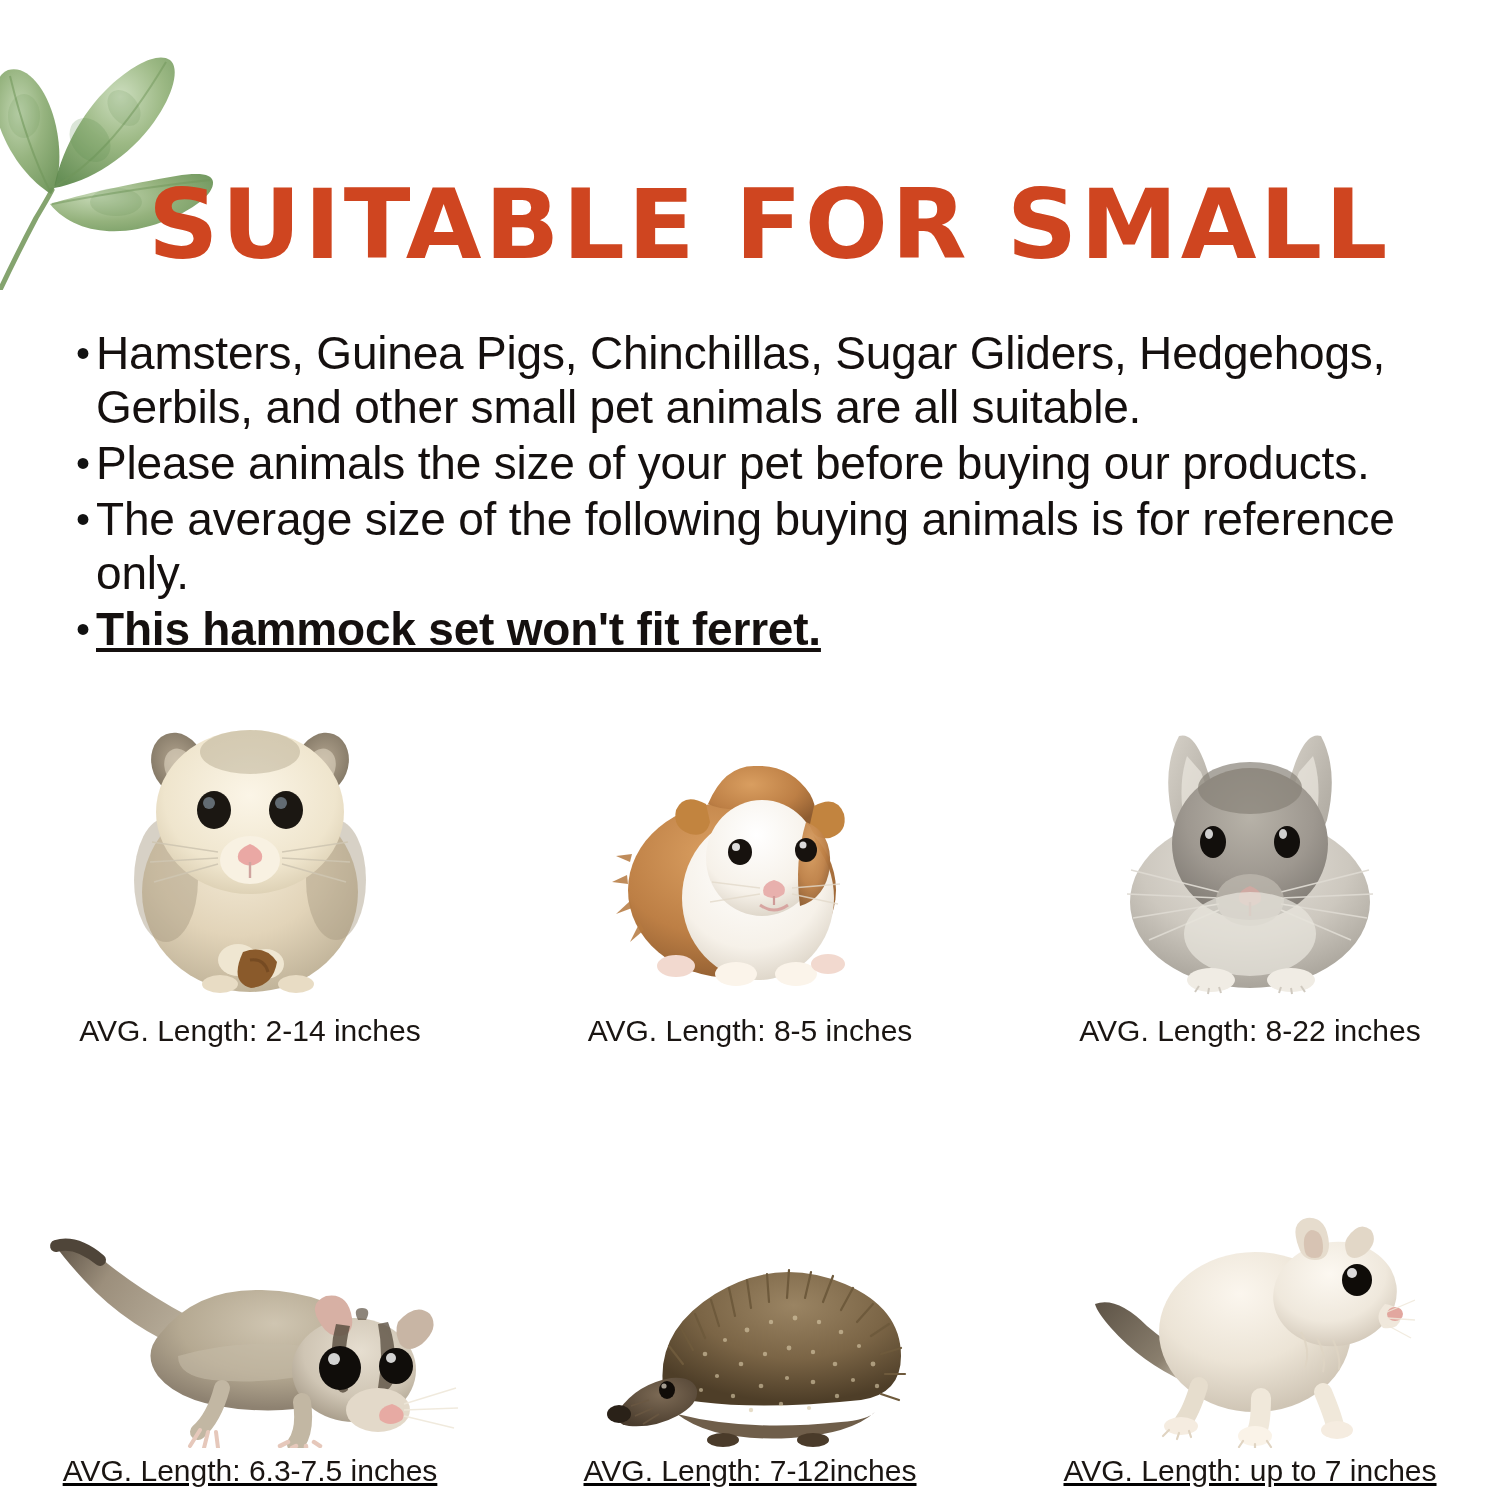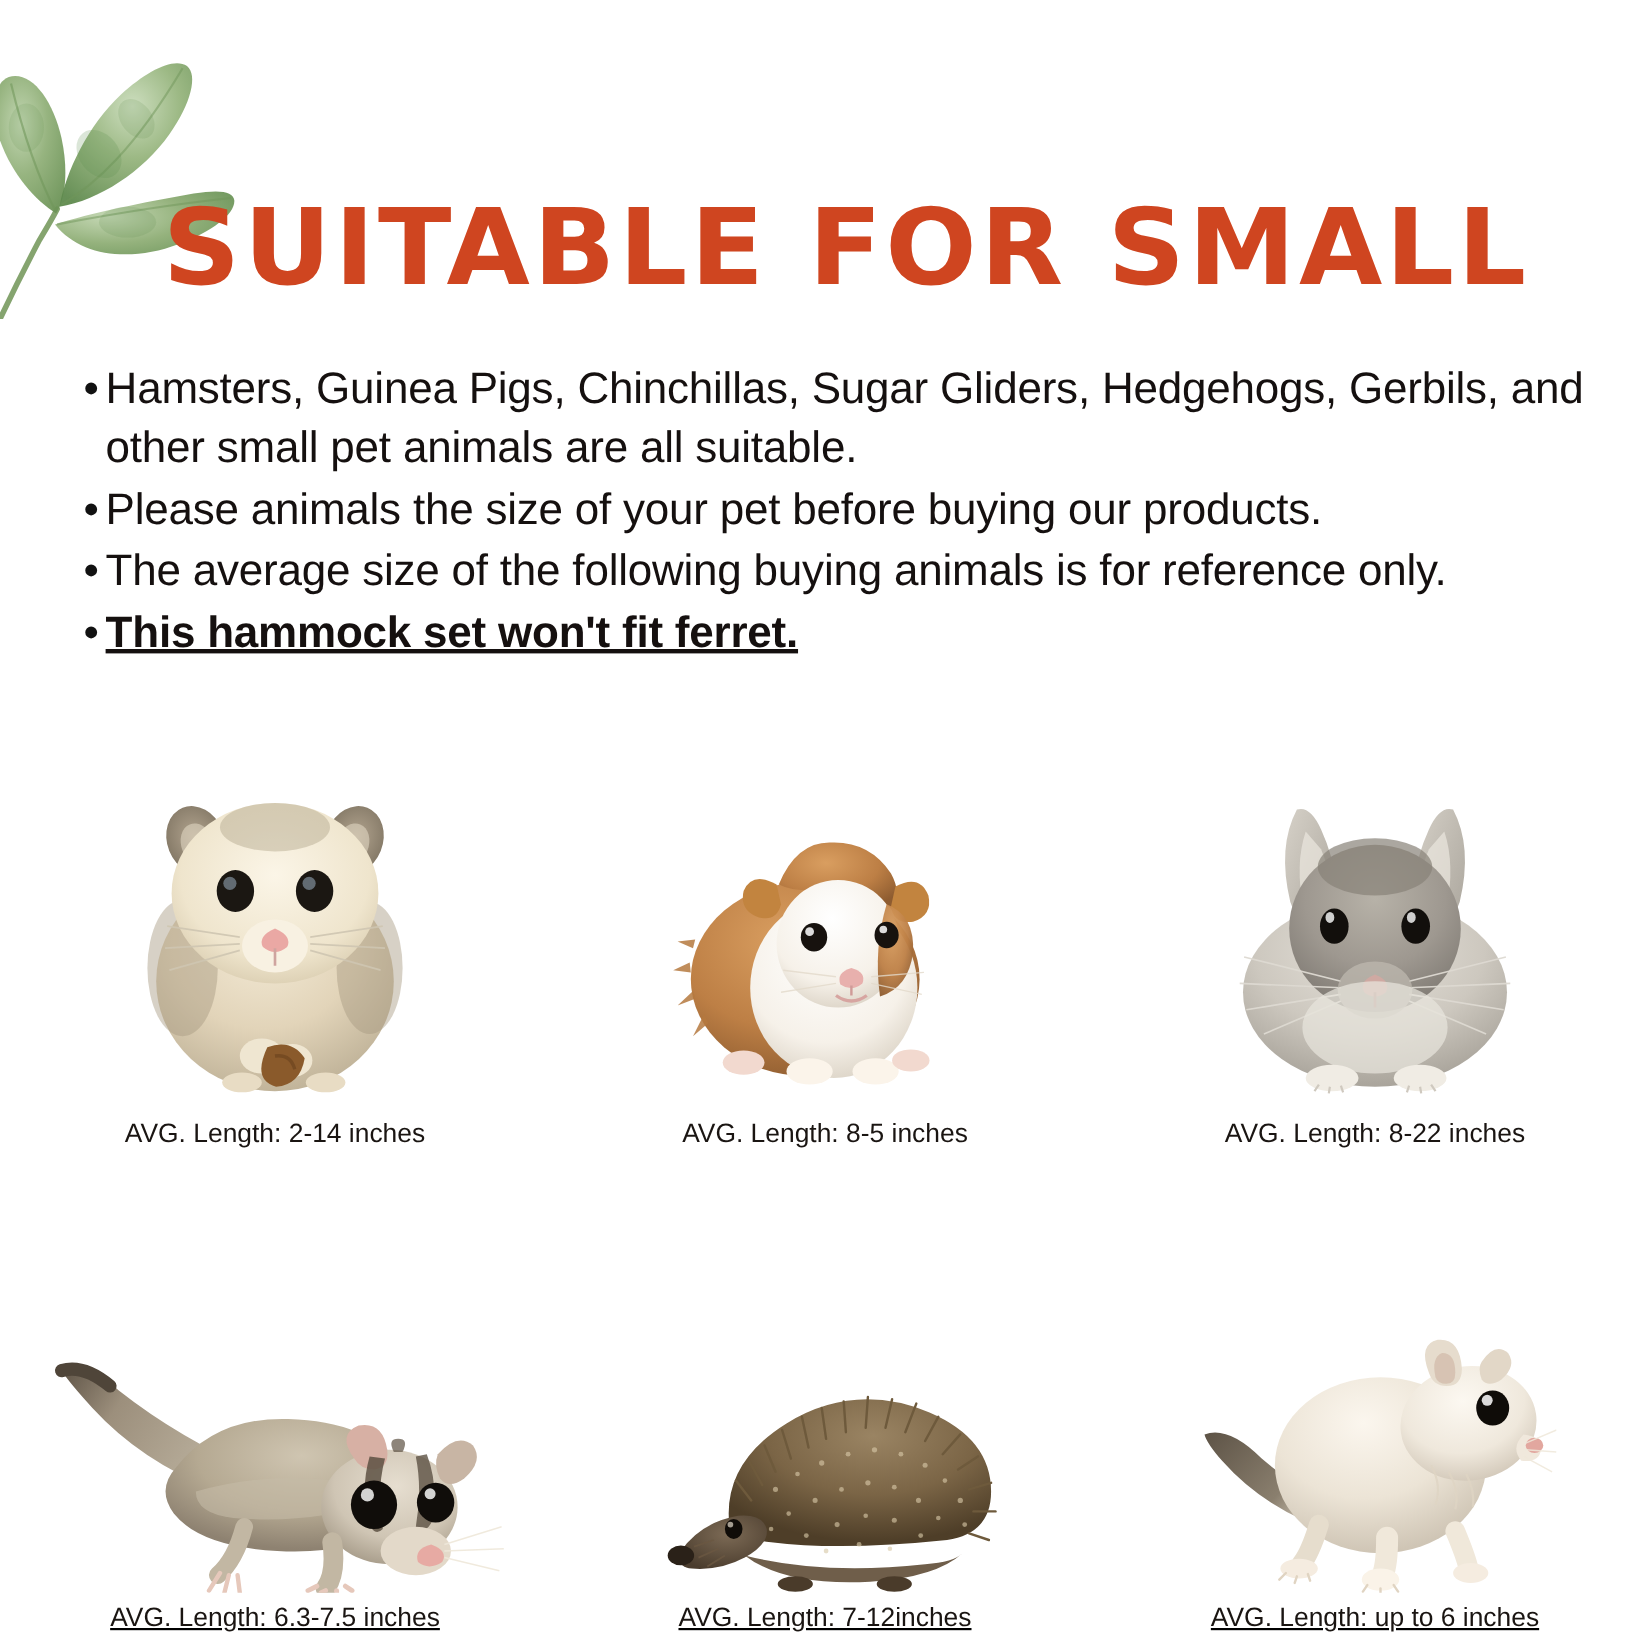--- a/index.html
+++ b/index.html
@@ -52,21 +52,21 @@
     flex: 0 0 auto;
     width: 34px;
     padding-left: 14px;
     box-sizing: border-box;
     font-size: 40px;
     line-height: 54px;
     color: #111111;
   }
   .bullet-text {
     flex: 1 1 auto;
-    font-size: 40px;
+    font-size: 46px;
     line-height: 54px;
     color: #15100f;
     letter-spacing: -0.2px;
   }
   .bullet-text.bold { font-weight: bold; text-decoration: underline; }
 
   
   .animal-grid {
     position: absolute;
     left: 0;
@@ -81,21 +81,21 @@
     position: relative;
     display: flex;
     flex-direction: column;
     align-items: center;
     justify-content: flex-end;
   }
   .animal-art {
     display: block;
   }
   .animal-caption {
-    font-size: 24px;
+    font-size: 30px;
     line-height: 38px;
     color: #1a1512;
     white-space: nowrap;
     margin-top: 6px;
   }
   #row-1 .animal-caption { margin-top: 10px; }
   #row-2 .animal-caption { margin-top: 4px; }
 </style>
 </head>
 <body>
@@ -574,18 +574,18 @@
         <ellipse cx="252" cy="222" rx="16" ry="9" fill="#f5ece0"></ellipse>
         <g stroke="#e0d4c2" stroke-width="2.2" stroke-linecap="round">
           <line x1="84" y1="222" x2="78" y2="228"></line>
           <line x1="94" y1="225" x2="92" y2="231"></line>
           <line x1="104" y1="223" x2="106" y2="229"></line>
           <line x1="158" y1="233" x2="154" y2="239"></line>
           <line x1="170" y1="236" x2="170" y2="240"></line>
           <line x1="182" y1="233" x2="186" y2="239"></line>
         </g>
       </svg>
-      <div class="animal-caption">AVG. Length: up to 6 inches</div>
+      <div class="animal-caption">AVG. Length: up to 7 inches</div>
     </div>
 
   </div>
 
 </div>
 
 </body></html>

